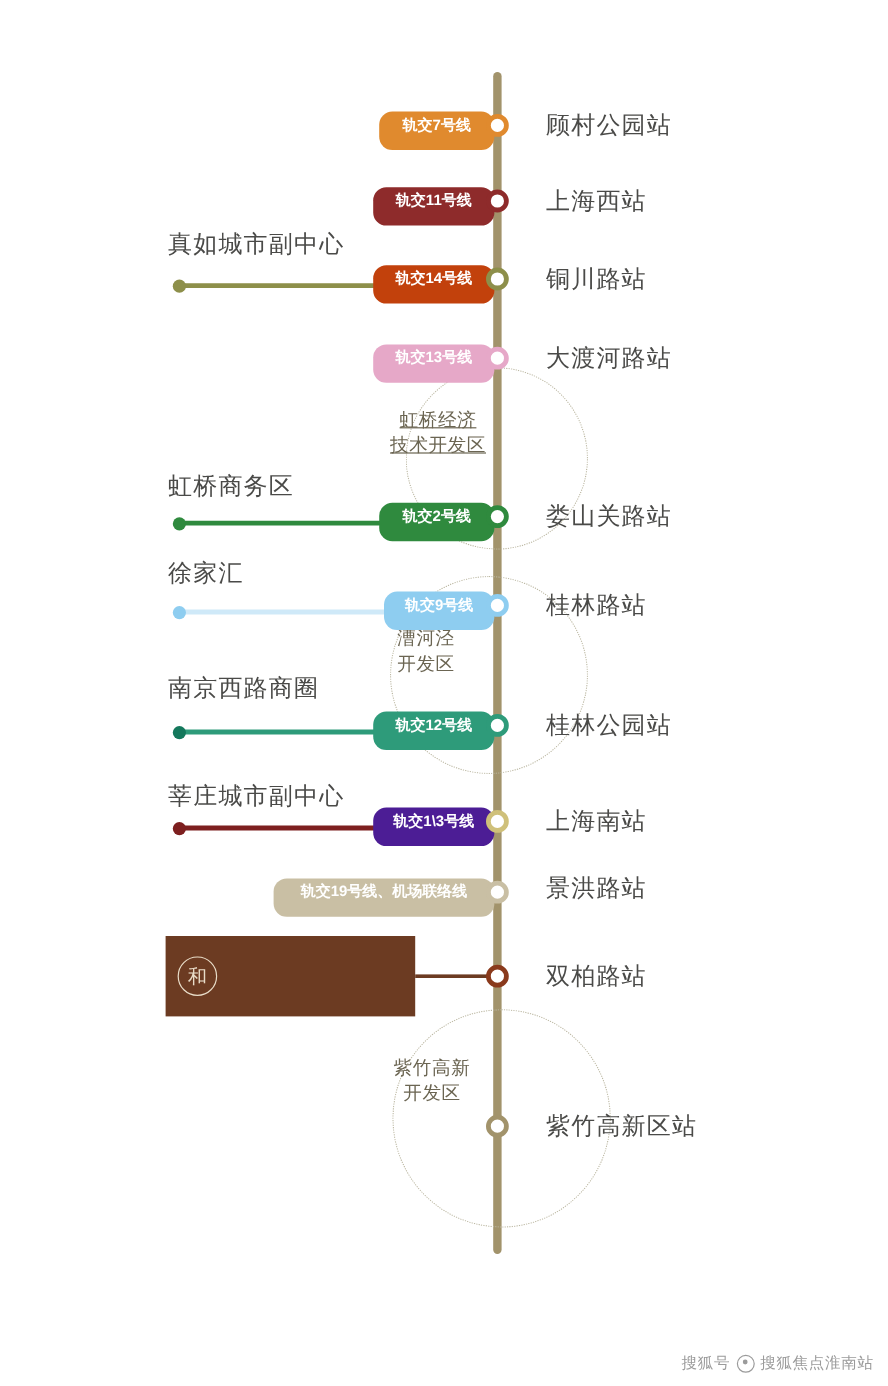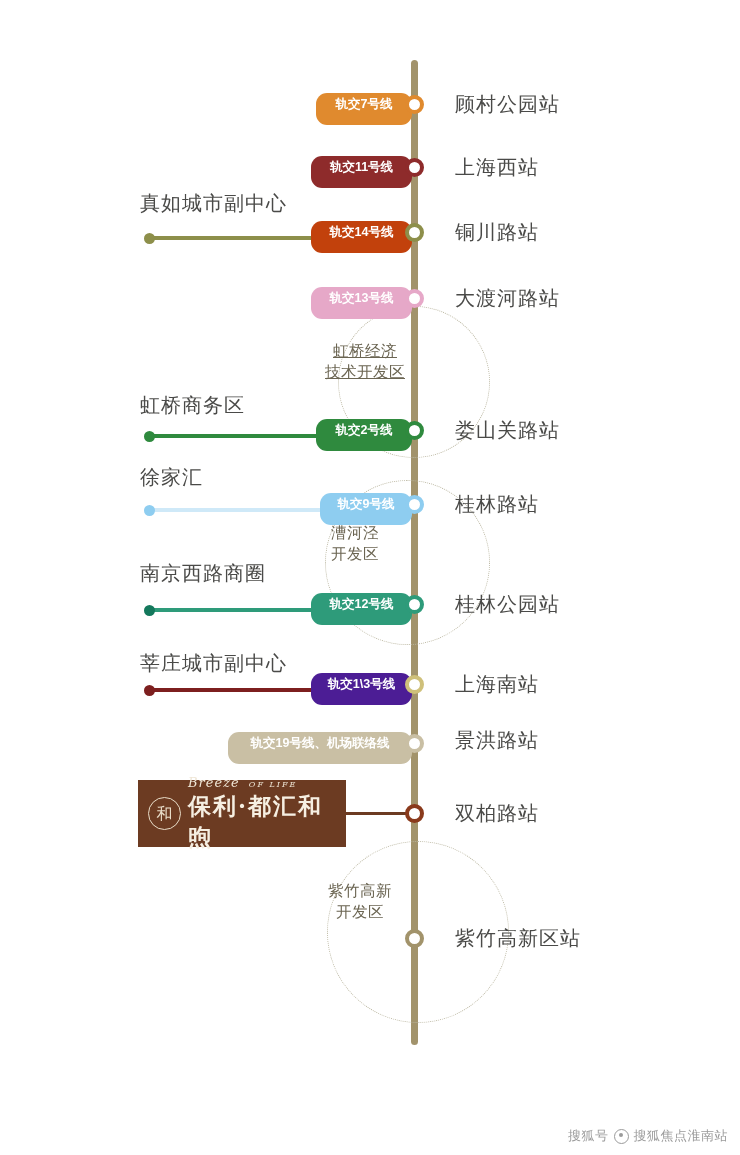--- a/index.html
+++ b/index.html
@@ -275,27 +275,20 @@
       <div class="node" style="left: 405px; top: 803.5px; border-color: rgb(138, 58, 28);"></div>
       <div class="station-name" style="top: 800px;">双柏路站</div>
       <div class="node" style="left: 405px; top: 928.5px; border-color: rgb(162, 147, 107);"></div>
       <div class="station-name" style="top: 925px;">紫竹高新区站</div>
     </div>
 
   <div class="logo-connector"></div>
 
   <div class="logo-box">
     <div class="logo-mark">和</div>
-    <div class="logo-text-wrap">
-      <div class="logo-script">
-        <span>Breeze</span>
-        <span style="font-size:8px;letter-spacing:2px;margin-left:4px;">OF LIFE</span>
-      </div>
-      <div class="logo-cn">保利·都汇和煦</div>
-    </div>
   </div>
 
 
   <div class="watermark">
     <span>搜狐号</span>
     <span class="wm-sep"></span>
     <span>搜狐焦点淮南站</span>
   </div>
 
 </div>

